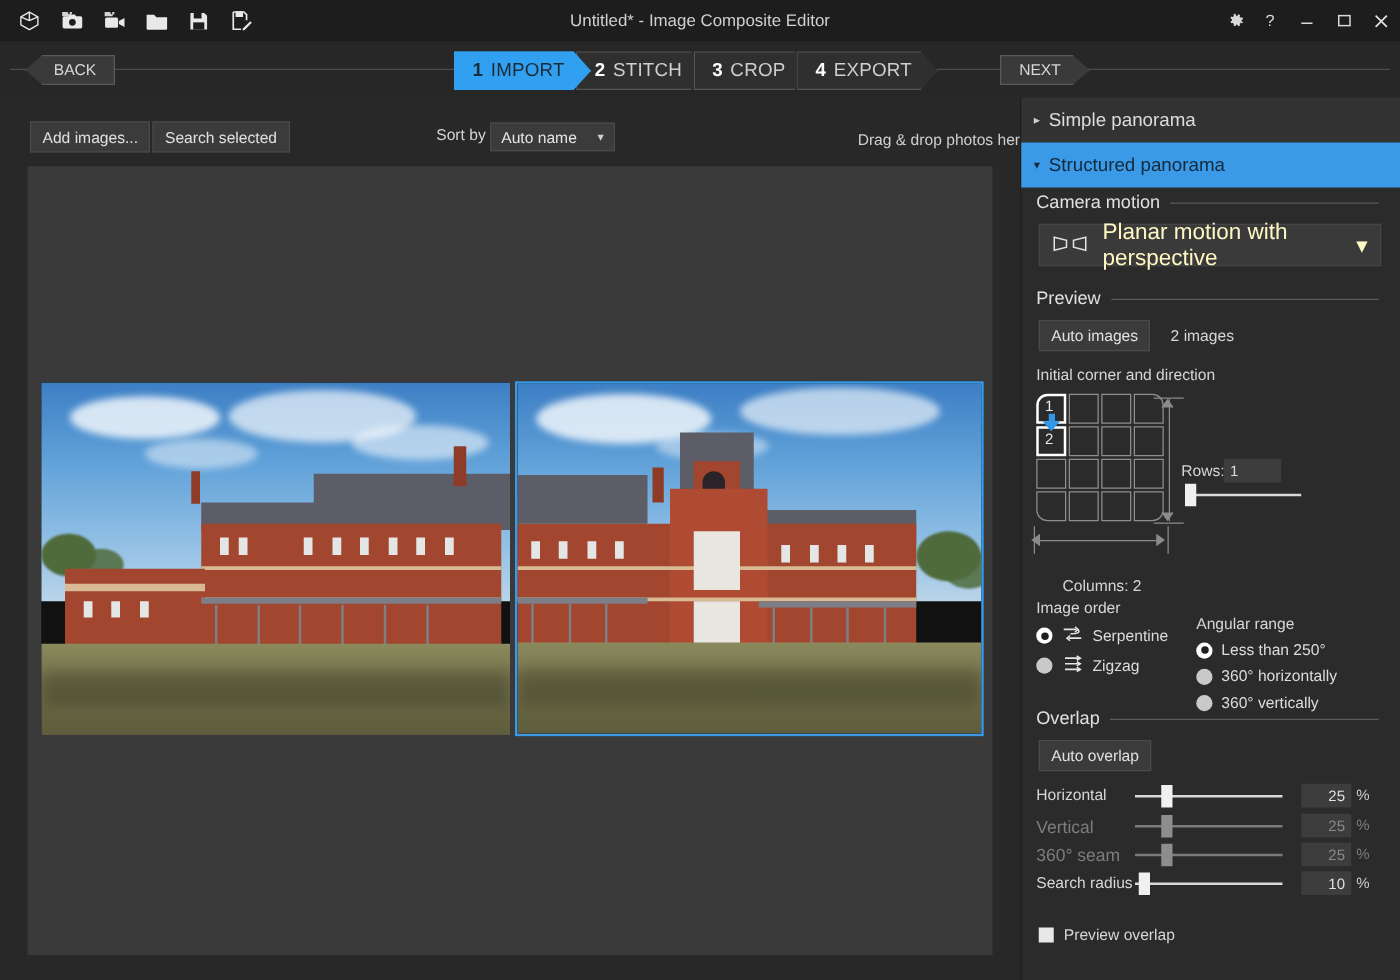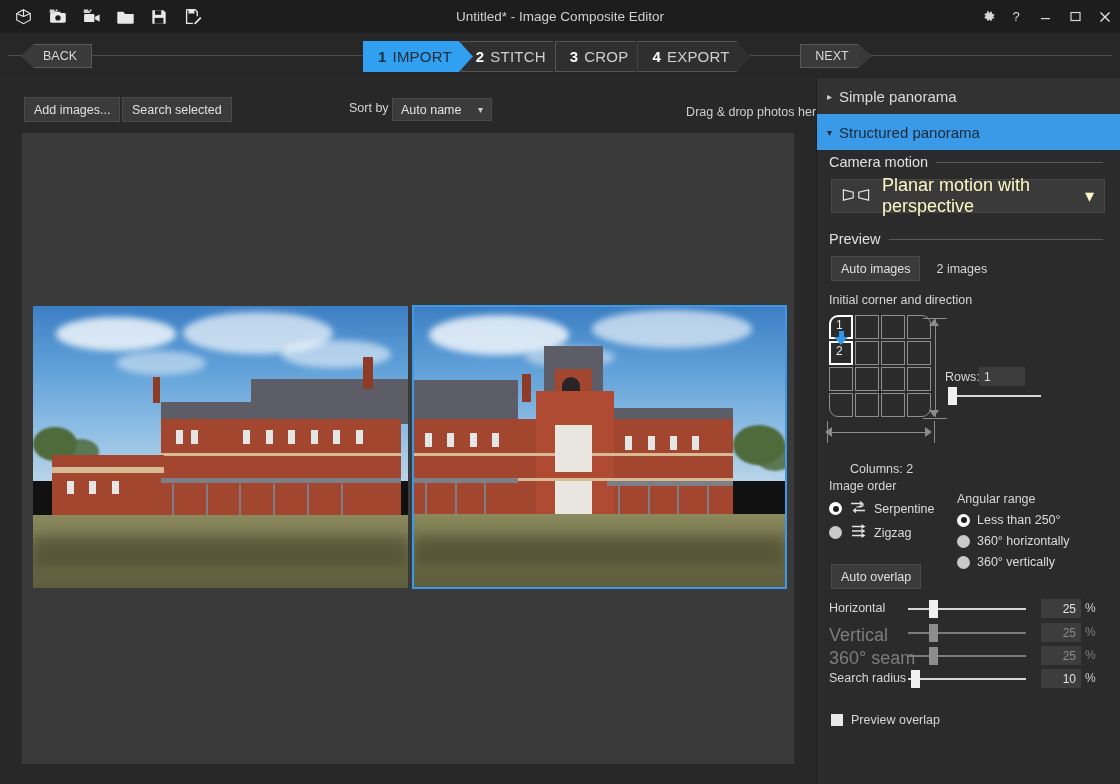--- a/index.html
+++ b/index.html
@@ -160,21 +160,21 @@
 
   .drop-wide {
     margin: 9px 16px 0 14px; height: 30px;
     background: #3a3a3a; border: 1px solid #454545;
     display: flex; align-items: center; gap: 12px; padding: 16px 10px;
     font-size: 18px; color: #fef9c3; position: relative;
   }
 
   .auto-row { display: flex; align-items: center; gap: 16px; margin: 9px 0 0 14px; }
   .lbl { font-size: 12.5px; color: #d6d6d6; }
-  .lbl-dim { font-size: 18px; color: #7d7d7d; }
+  .lbl-dim { font-size: 14px; color: #7d7d7d; }
 
   .grid-wrap { position: relative; margin-top: 8px; height: 168px; }
   .gcell {
     position: absolute; width: 24px; height: 24px;
     border: 1px solid #8e8e8e;
   }
   .gcell.r1 { border-top-left-radius: 9px; }
   .gcell.r2 { border-top-right-radius: 9px; }
   .gcell.r3 { border-bottom-left-radius: 9px; }
   .gcell.r4 { border-bottom-right-radius: 9px; }
@@ -557,20 +557,24 @@
             <span class="radio"></span>
             <span>360° horizontally</span>
           </div>
           <div class="radio-row">
             <span class="radio"></span>
             <span>360° vertically</span>
           </div>
         </div>
       </div>
 
+      <div class="sec-title" style="margin-top:12px;">
+        <span>Overlap</span>
+        <span class="line"></span>
+      </div>
       <div style="margin:9px 0 0 14px;">
         <div class="btn">Auto overlap</div>
       </div>
 
       <div style="position:relative;height:110px;margin-top:10px;">
 
         <div class="lbl" style="position:absolute;left:12px;top:2px;">Horizontal</div>
         <div class="trk" style="left:91px;top:9px;width:118px;"></div>
         <div class="thm" style="left:112px;top:1px;"></div>
         <div class="val-box" style="left:224px;top:0px;">25</div>

